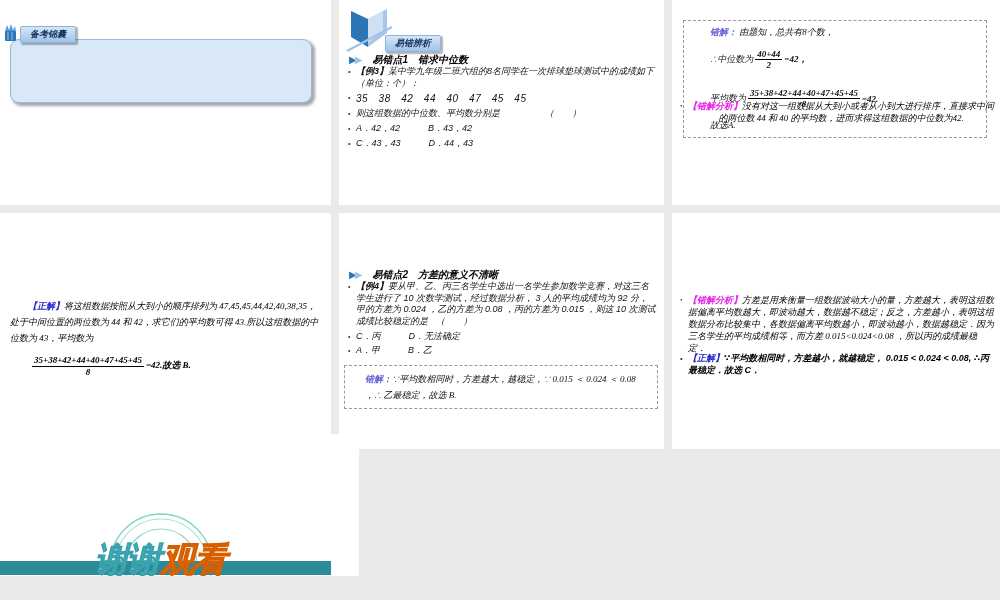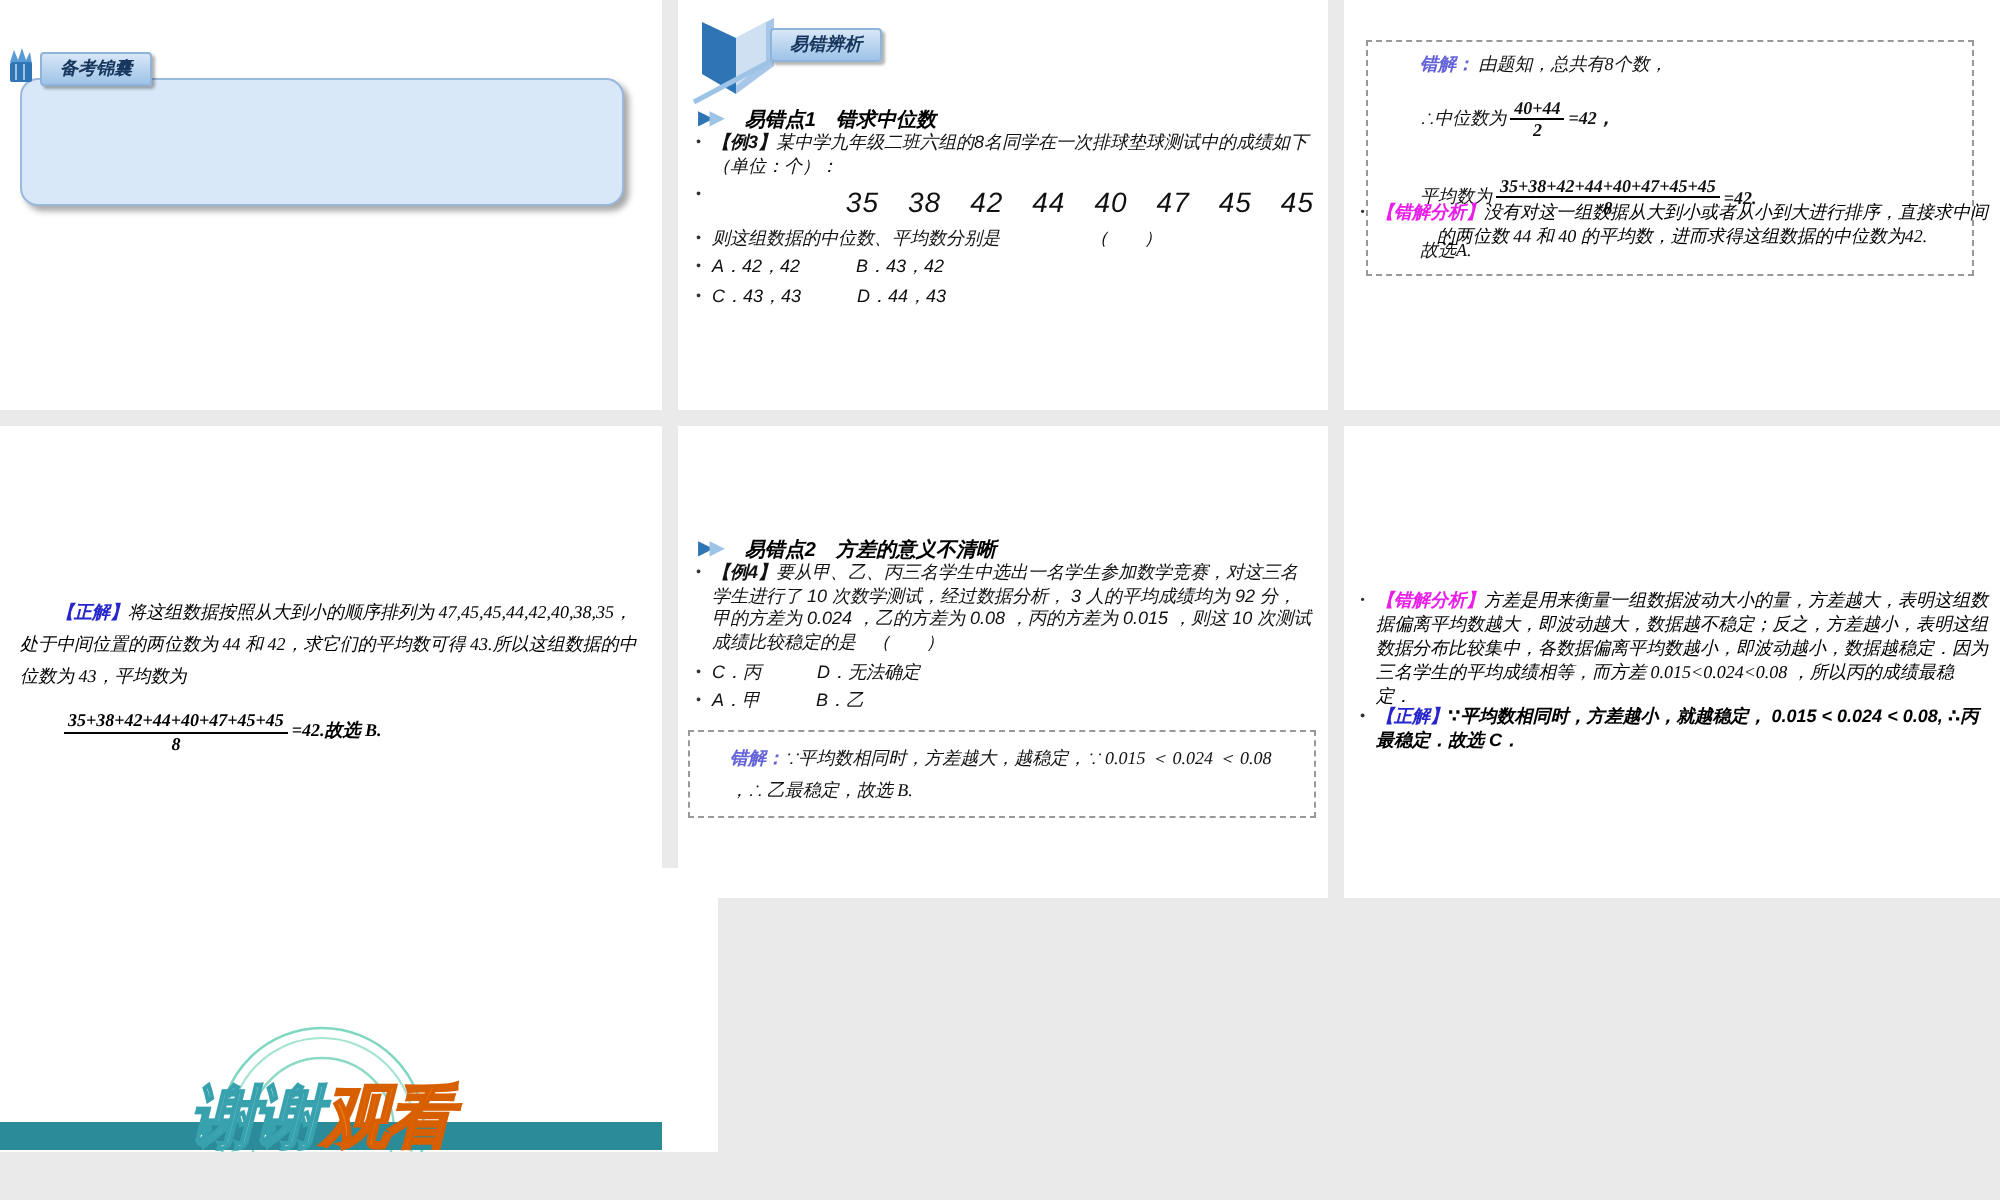--- a/index.html
+++ b/index.html
@@ -17,37 +17,37 @@
   
   .badge{display:inline-block;background:linear-gradient(#D8E7F7,#9EC3E8);border:1px solid #8FB4D9;
          border-radius:2px;padding:1px 9px;font-size:9px;font-weight:bold;color:#17375E;
          box-shadow:1.5px 1.5px 1.5px rgba(0,0,0,.3);white-space:nowrap;}
   .badge-row1{position:absolute;left:3px;top:24px;display:flex;align-items:flex-end;z-index:3;}
   .brush{width:15px;height:19px;margin-right:2px;}
   .bluebox{position:absolute;left:10px;top:39px;width:300px;height:62px;background:#D9E8F8;
            border:1px solid #9AB8DC;border-radius:9px;box-shadow:2.5px 2.5px 3px rgba(0,0,0,.35);}
   .header2{position:absolute;left:6px;top:5px;width:120px;height:50px;}
   .bookicon{position:absolute;left:0;top:0;}
-  .header2 .badge{position:absolute;left:40px;top:9px;}
+  .header2 .badge{position:absolute;left:40px;top:30px;}
 
   .point-row{position:absolute;display:flex;align-items:center;font-size:10px;font-weight:bold;color:#000;}
   #s2 .point-row{left:10px;top:53px;}
   #s5 .point-row{left:10px;top:55px;}
   .tri1{color:#2E75B6;font-size:10px;line-height:1;}
   .tri2{color:#9DC3E6;font-size:10px;line-height:1;margin-left:-2px;margin-right:10px;}
   .pt-label{margin-right:10px;}
 
   
   .content{position:absolute;font-size:9px;line-height:1.3;color:#111;}
   #s2 .content{left:9px;top:66px;right:7px;}
   #s5 .content{left:9px;top:68px;right:7px;}
   p.b{position:relative;margin:0 0 3px;padding-left:8px;}
   p.b::before{content:"•";position:absolute;left:0;top:1px;font-size:7px;color:#333;}
   .ex-label{font-weight:bold;}
-  .nums{font-size:14px;letter-spacing:.5px;text-align:right;}
+  .nums{font-size:10px;letter-spacing:.5px;}
   .blank{margin-left:45px;}
   #s5 .blank{margin-left:8px;}
   .opt+.opt{margin-left:28px;}
 
   
   .dashed-box{position:absolute;border:1px dashed #999;font-family:"Liberation Serif","DejaVu Serif",serif;
               font-size:9px;color:#111;background:#fff;}
   #s3 .dashed-box{left:11px;top:20px;right:13px;padding:5px 8px 5px 26px;}
   #s5 .dashed-box{left:5px;top:152px;right:6px;padding:5px 12px 5px 20px;line-height:1.8;}
   .wrong-label{color:#6464D8;font-weight:bold;}

